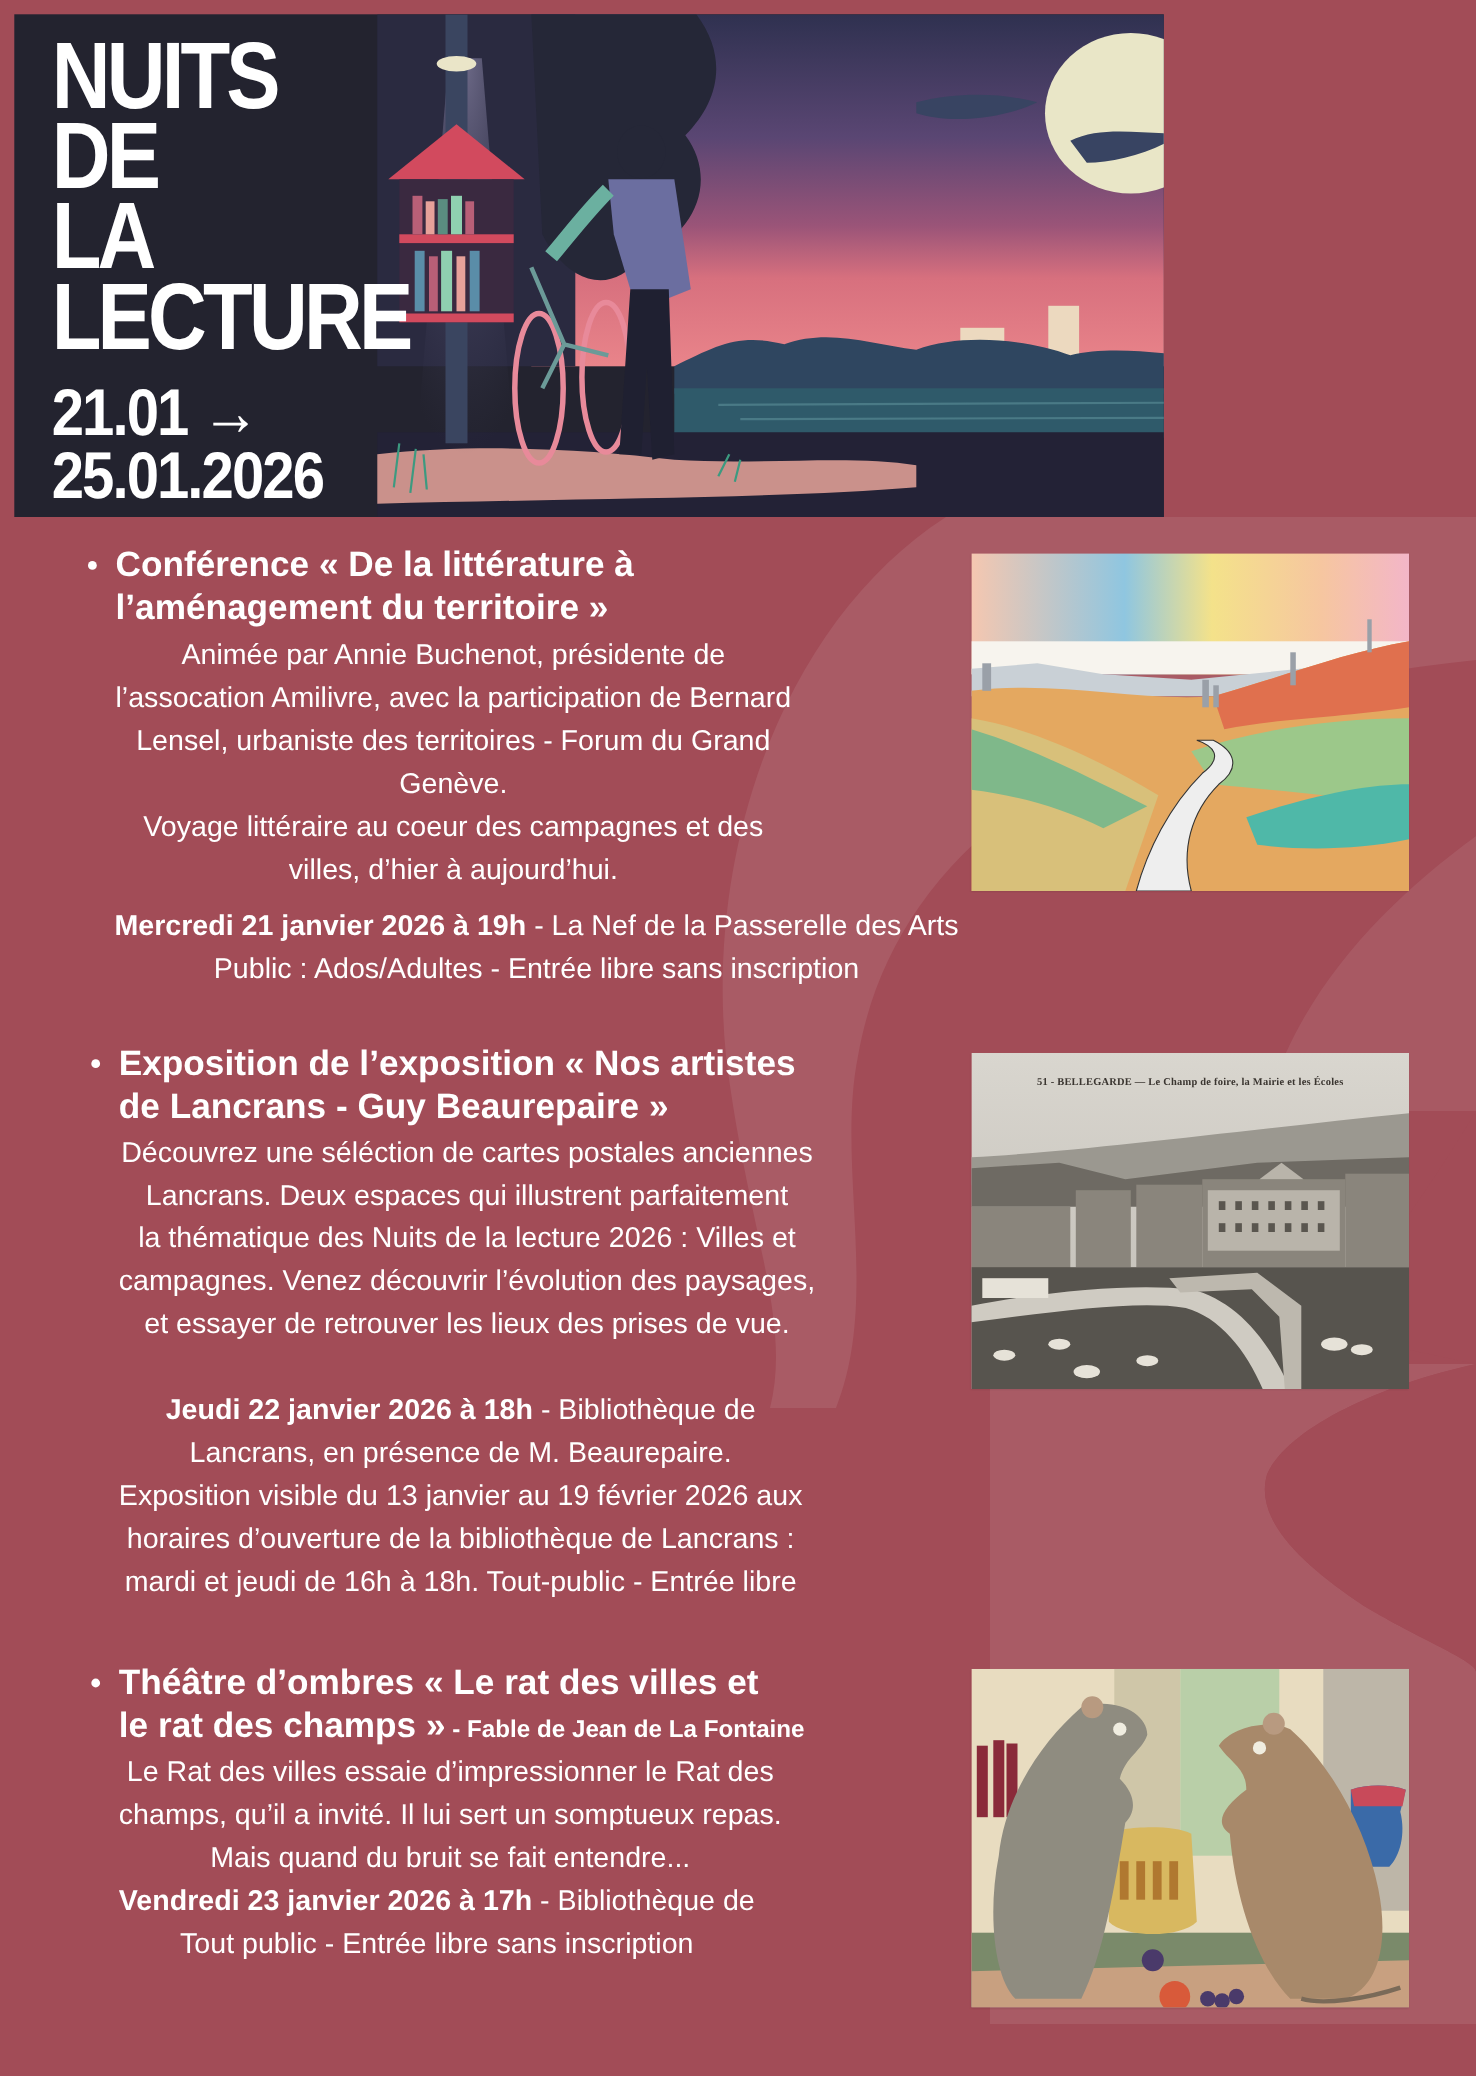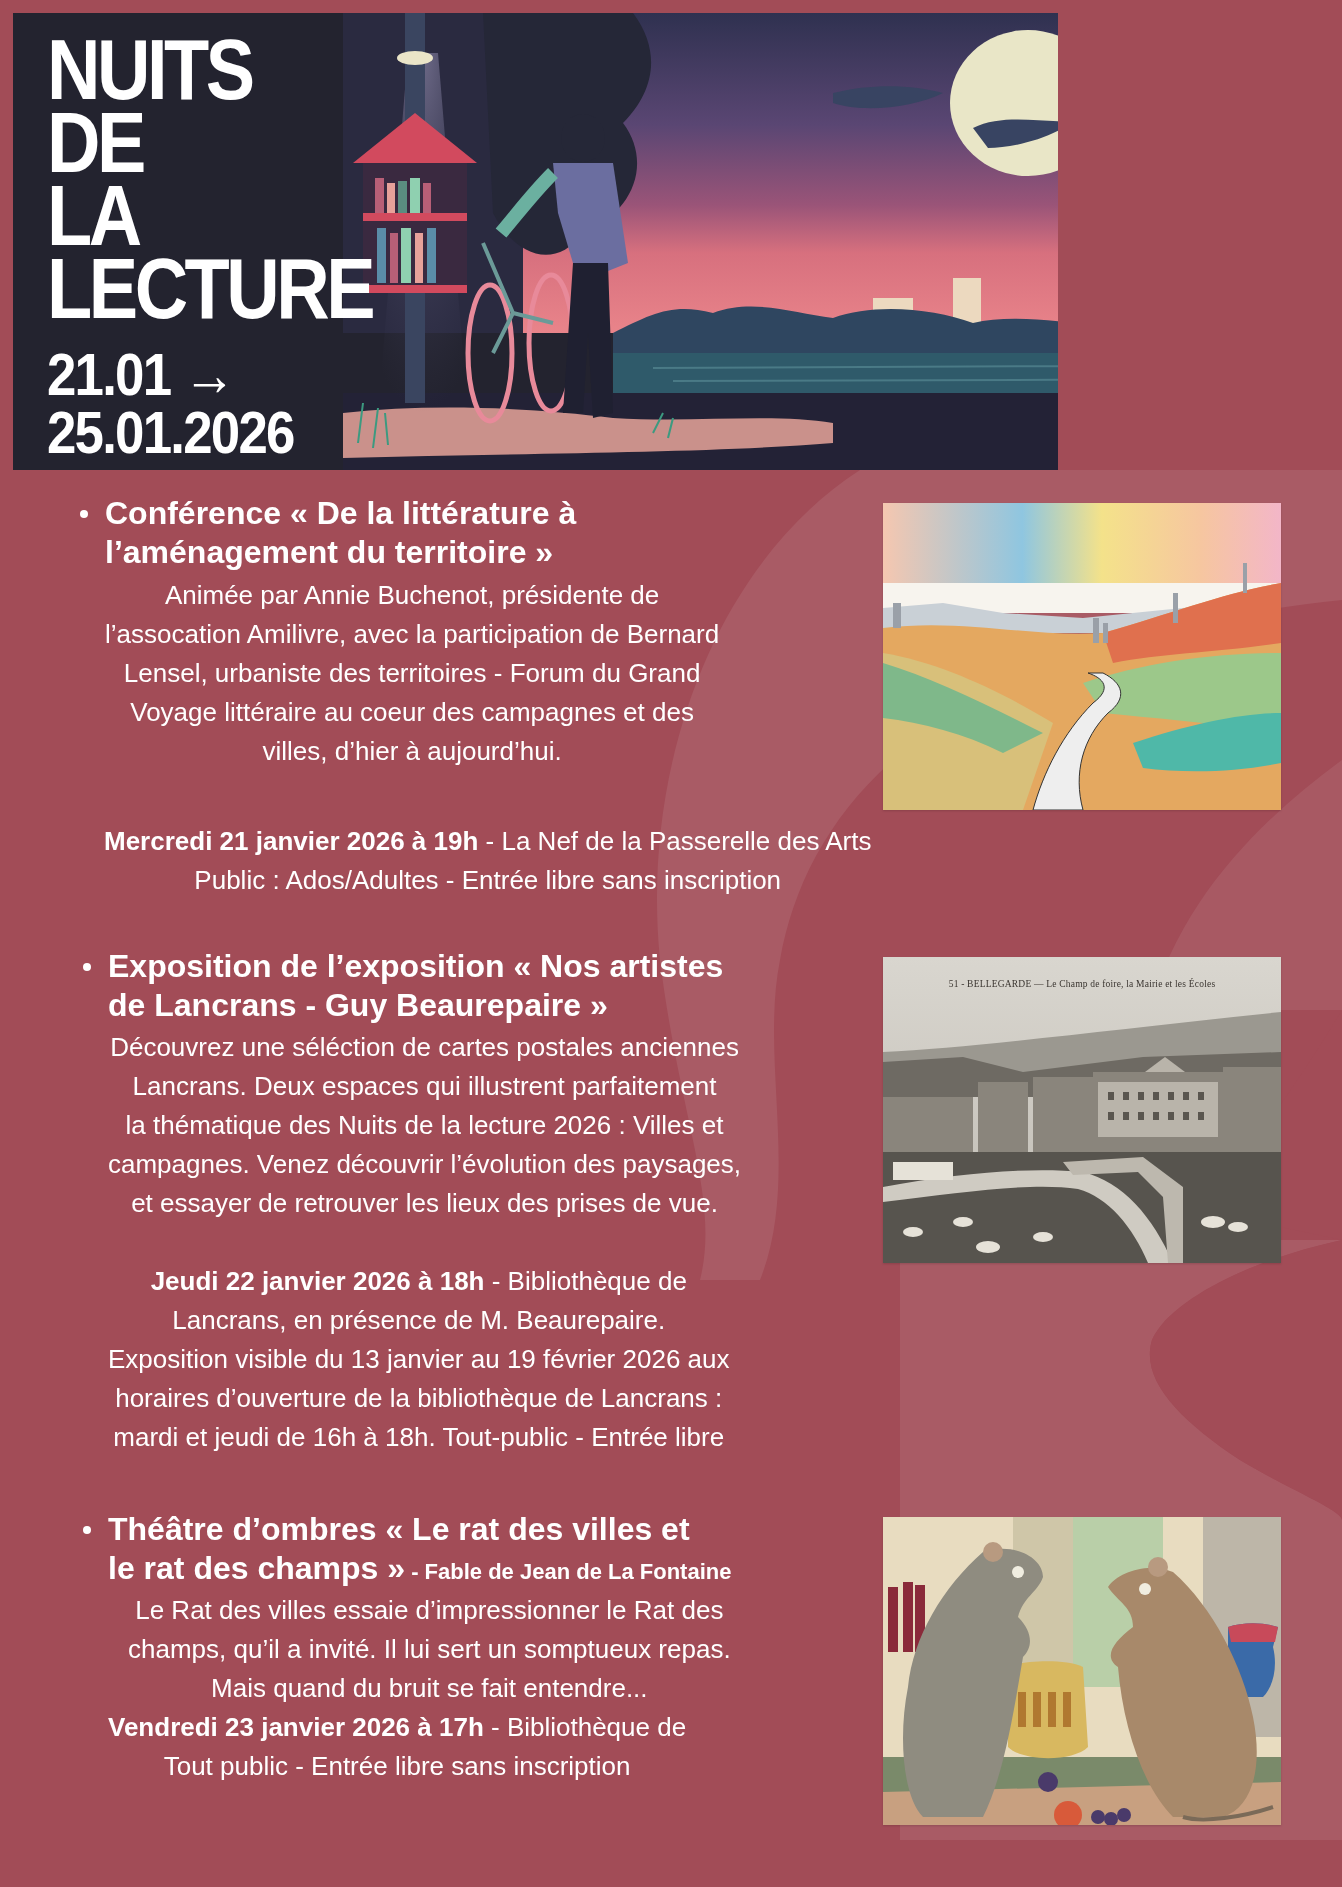--- a/index.html
+++ b/index.html
@@ -48,21 +48,21 @@
   .body-lines .line { display: block; }
   .body-lines b { font-weight: 700; }
 
   .photo {
     position: absolute; left: 883px; width: 398px; overflow: hidden;
     box-shadow: 0 1px 2px rgba(0,0,0,0.15);
   }
   .photo svg { display: block; width: 100%; height: 100%; }
   .postcard-caption {
     position: absolute; left: 0; top: 22px; width: 100%; text-align: center;
-    font-family: "Liberation Serif", serif; font-size: 9.5px; color: #3a3530; font-weight: 400;
+    font-family: "Liberation Serif", serif; font-size: 9.5px; color: #3a3530; font-weight: 700;
     letter-spacing: 0.2px;
   }
 </style>
 </head>
 <body>
 
 <svg class="bg-swoosh" viewBox="0 0 1342 1887" preserveAspectRatio="none">
   <path d="M 860 470 C 720 560, 640 760, 660 960 C 680 1120, 720 1200, 700 1280 L 760 1280 C 800 1180, 760 1060, 780 960 C 810 790, 960 640, 1342 600 L 1342 470 Z" fill="#a95b65"></path>
   <path d="M 1342 760 C 1260 820, 1180 900, 1150 1010 L 1342 1010 Z" fill="#a95b65" opacity="0.9"></path>
   <path d="M 1342 1240 C 1250 1260, 1170 1300, 1152 1340 C 1140 1380, 1180 1420, 1240 1460 C 1290 1490, 1342 1510, 1342 1520 L 1342 1840 L 900 1840 L 900 1240 Z" fill="#a95b65"></path>
@@ -179,20 +179,21 @@
 <div class="event" style="top:0;">
   <div class="bullet" style="left:80px; top:510px;"></div>
   <div class="title" style="left:105px; top:494px;">
     <span style="display:block">Conférence « De la littérature à</span>
     <span style="display:block">l’aménagement du territoire »</span>
   </div>
   <div class="body-lines" style="left:105px; top:576px;">
     <span class="line">Animée par Annie Buchenot, présidente de</span>
     <span class="line">l’assocation Amilivre, avec la participation de Bernard</span>
     <span class="line">Lensel, urbaniste des territoires - Forum du Grand</span>
+    <span class="line">Genève.</span>
     <span class="line">Voyage littéraire au coeur des campagnes et des</span>
     <span class="line">villes, d’hier à aujourd’hui.</span>
   </div>
   <div class="body-lines" style="left:104px; top:822px;">
     <span class="line"><b>Mercredi 21 janvier 2026 à 19h</b><span> - La Nef de la Passerelle des Arts</span></span>
     <span class="line">Public : Ados/Adultes - Entrée libre sans inscription</span>
   </div>
   <div class="photo" style="top:503px; height:307px;">
     <svg viewBox="0 0 398 307" preserveAspectRatio="none">
       <defs>
@@ -299,21 +300,21 @@
     <div class="postcard-caption">51 - BELLEGARDE — Le Champ de foire, la Mairie et les Écoles</div>
   </div>
 </div>
 
 <div class="event" style="top:0;">
   <div class="bullet" style="left:83px; top:1526px;"></div>
   <div class="title" style="left:108px; top:1510px;">
     <span style="display:block">Théâtre d’ombres « Le rat des villes et</span>
     <span style="display:block"><span>le rat des champs »</span><span class="sub"> - Fable de Jean de La Fontaine</span></span>
   </div>
-  <div class="body-lines" style="left:108px; top:1591px;margin-left:20px;">
+  <div class="body-lines" style="left:108px; top:1591px;">
     <span class="line">Le Rat des villes essaie d’impressionner le Rat des</span>
     <span class="line">champs, qu’il a invité. Il lui sert un somptueux repas.</span>
     <span class="line">Mais quand du bruit se fait entendre...</span>
   </div>
   <div class="body-lines" style="left:108px; top:1708px;">
     <span class="line"><b>Vendredi 23 janvier 2026 à 17h</b><span> - Bibliothèque de</span></span>
     <span class="line">Tout public - Entrée libre sans inscription</span>
   </div>
   <div class="photo" style="top:1517px; height:308px;">
     <svg viewBox="0 0 398 308" preserveAspectRatio="none">

